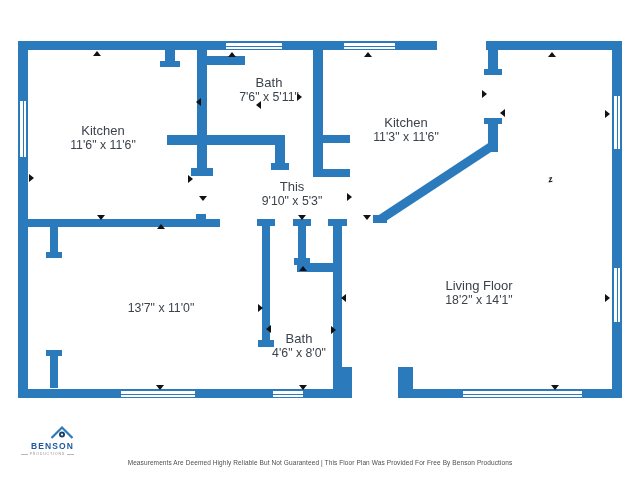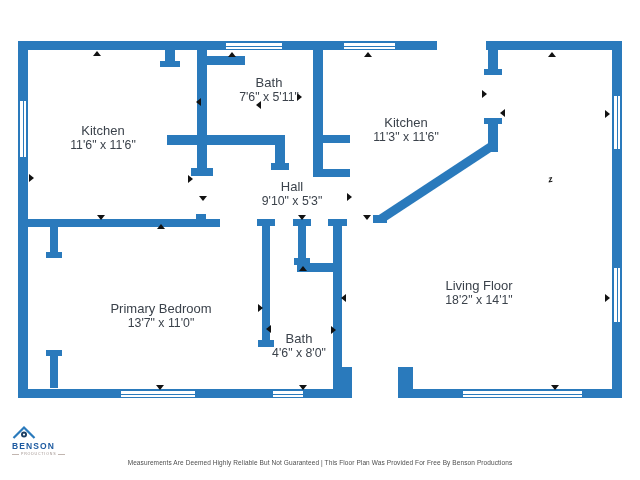--- a/index.html
+++ b/index.html
@@ -14,21 +14,21 @@
   .window.v .mull{top:0;bottom:0;left:50%;width:1px;margin-left:-0.5px;}
   .room-label{position:absolute;transform:translateX(-50%);text-align:center;color:#3b424b;white-space:nowrap;}
   .room-name{display:block;font-size:13px;line-height:15px;}
   .room-dims{display:block;font-size:12.3px;line-height:15px;}
   .marker{position:absolute;width:0;height:0;}
   .marker.u{border-left:4px solid transparent;border-right:4px solid transparent;border-bottom:5px solid #121212;}
   .marker.d{border-left:4px solid transparent;border-right:4px solid transparent;border-top:5px solid #121212;}
   .marker.l{border-top:4px solid transparent;border-bottom:4px solid transparent;border-right:5px solid #121212;}
   .marker.r{border-top:4px solid transparent;border-bottom:4px solid transparent;border-left:5px solid #121212;}
   .marker.z{width:auto;height:auto;font-size:9px;font-weight:bold;font-style:italic;color:#121212;transform:rotate(-12deg);}
-  .logo{position:absolute;left:12px;top:425px;width:52px;display:flex;flex-direction:column;align-items:flex-start;}
+  .logo{position:absolute;left:22px;top:425px;width:52px;display:flex;flex-direction:column;align-items:flex-end;}
   .logo svg{display:block;}
   .logo-name{font-size:8.5px;font-weight:bold;letter-spacing:1.1px;color:#1d5aa0;margin-top:1px;}
   .logo-sub-row{display:flex;align-items:center;gap:2px;margin-top:1px;}
   .logo-sub-row .rule{display:block;width:7px;height:1px;background:#c2b6b0;}
   .logo-sub{font-size:3.6px;letter-spacing:0.8px;color:#9d8f8a;}
   .disclaimer{position:absolute;left:0;right:0;top:459px;text-align:center;font-size:6.5px;color:#4e4e4e;letter-spacing:0.1px;}
 </style>
 </head>
 <body>
 
@@ -132,25 +132,24 @@
       </div>
       <div class="room-label" style="left: 269px; top: 75px;">
         <span class="room-name">Bath</span>
         <span class="room-dims">7'6" x 5'11"</span>
       </div>
       <div class="room-label" style="left: 406px; top: 115px;">
         <span class="room-name">Kitchen</span>
         <span class="room-dims">11'3" x 11'6"</span>
       </div>
       <div class="room-label" style="left: 292px; top: 179px;">
-        <span class="room-name">Hall</span>
+        <span class="room-name">This</span>
         <span class="room-dims">9'10" x 5'3"</span>
       </div>
       <div class="room-label" style="left: 161px; top: 301px;">
-        <span class="room-name">Primary Bedroom</span>
         <span class="room-dims">13'7" x 11'0"</span>
       </div>
       <div class="room-label" style="left: 299px; top: 331px;">
         <span class="room-name">Bath</span>
         <span class="room-dims">4'6" x 8'0"</span>
       </div>
       <div class="room-label" style="left: 479px; top: 278px;">
         <span class="room-name">Living Floor</span>
         <span class="room-dims">18'2" x 14'1"</span>
       </div>

